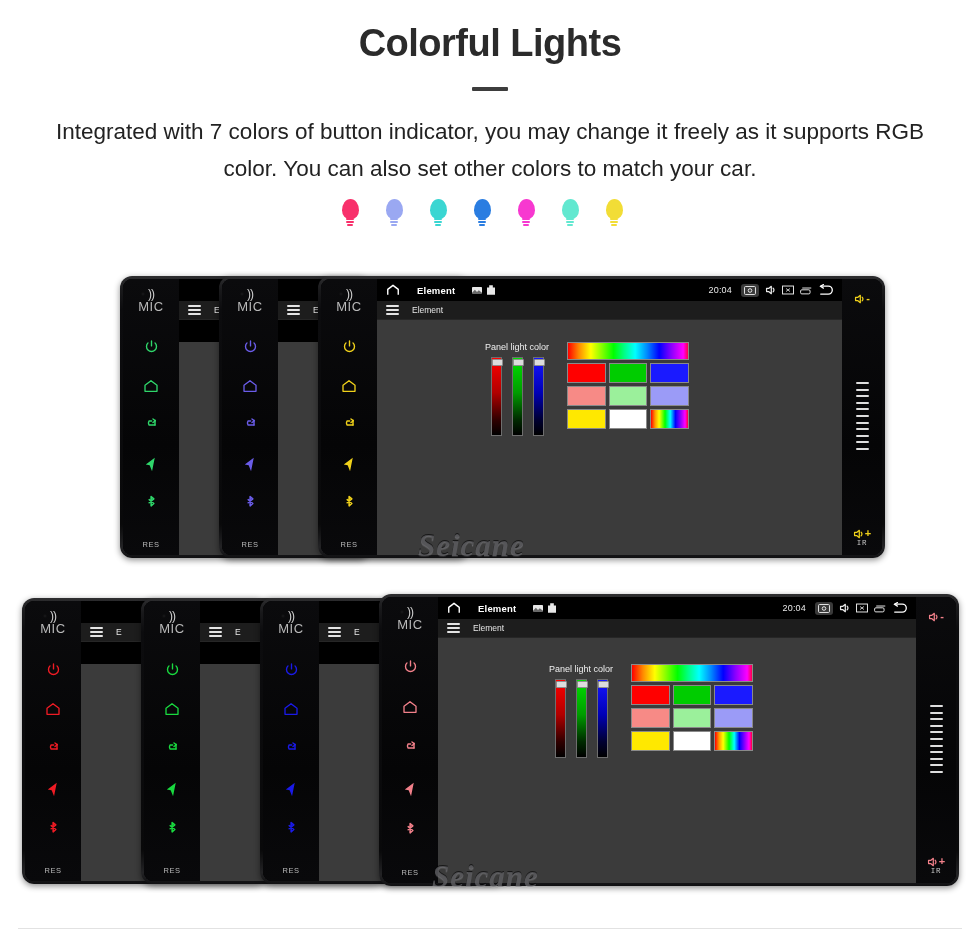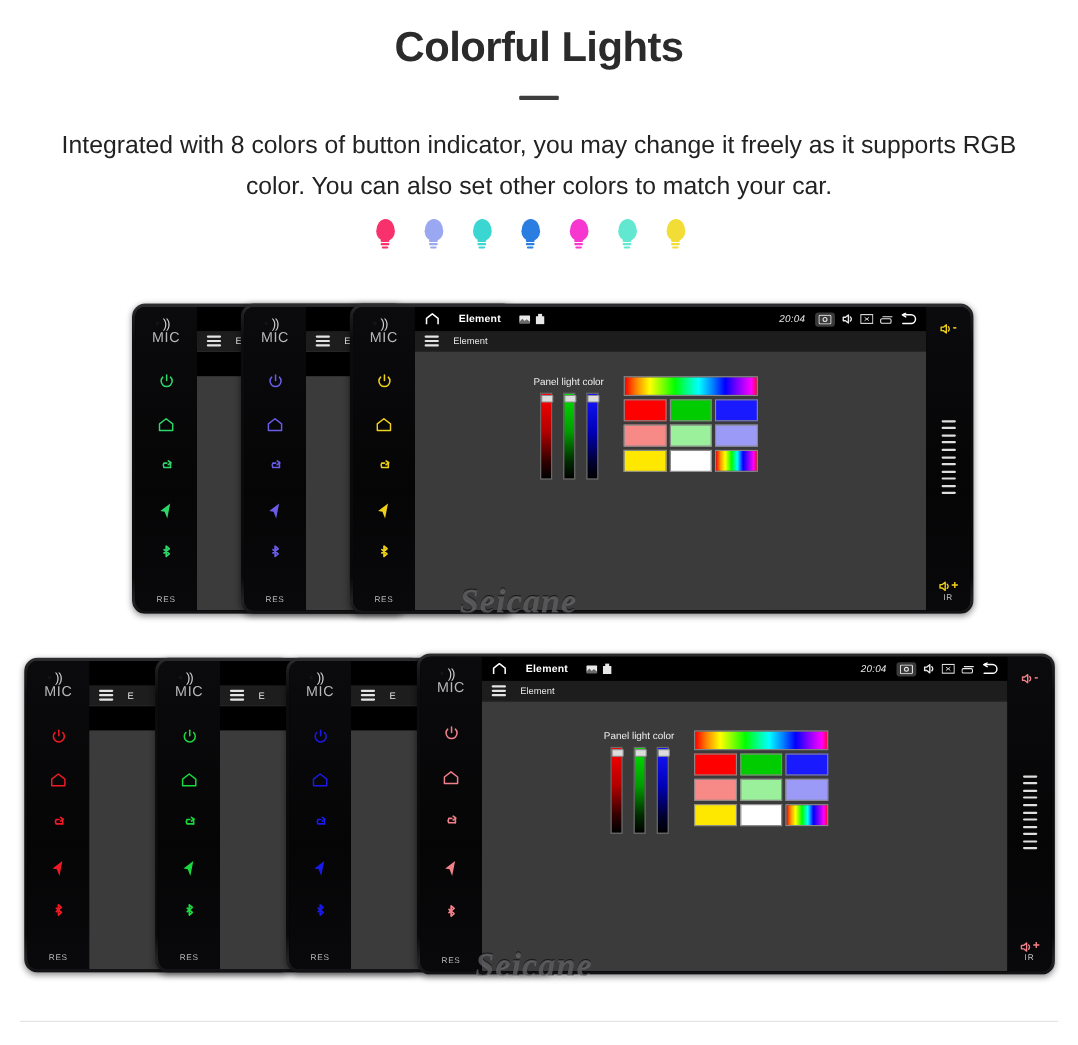--- a/index.html
+++ b/index.html
@@ -107,21 +107,21 @@
   .key svg { display:block; overflow:visible; }
 
   
   .screen { position:absolute; left:56px; top:0; bottom:0; right:40px; background:#000; z-index:2; overflow:hidden; }
   .screen.narrow { right:0; }
 
   .statusbar { height:22px; background:#000; display:flex; align-items:center; padding:0 7px 0 9px; gap:7px; }
   .sb-title { font-size:9.5px; color:#fff; font-weight:bold; margin-left:10px; letter-spacing:.2px; }
   .sb-icons-left { display:flex; align-items:center; gap:5px; margin-left:10px; }
   .sb-spacer { flex:1; }
-  .sb-clock { font-size:9px; color:#e9e9e9; margin-right:2px; letter-spacing:.2px;font-style:italic;}
+  .sb-clock { font-size:9px; color:#e9e9e9; margin-right:2px; letter-spacing:.2px;}
   .sb-icons-right { display:flex; align-items:center; gap:6px; }
   .sb-ic { color:#e8e8e8; display:flex; align-items:center; }
   .sb-ic.boxed { background:#3a3a3a; border-radius:3px; padding:2px 3px; }
 
   .appbar { height:19px; background:#1d1d1d; display:flex; align-items:center; padding-left:9px; gap:13px;
     border-bottom:1px solid #262626; }
   .hamburger { width:13px; display:flex; flex-direction:column; gap:2.5px; }
   .hamburger i { display:block; height:1.6px; background:#e4e4e4; border-radius:1px; }
   .appbar-title { font-size:8.5px; color:#e6e6e6; }
 
@@ -148,21 +148,21 @@
       #00ffff 52%, #0000ff 66%, #8800ff 80%, #ff00ff 92%, #ff0033 100%); }
 
   
   .volcol { position:absolute; right:0; top:0; bottom:0; width:40px; z-index:3;
     display:flex; flex-direction:column; align-items:center; padding:14px 0 8px;
     background: linear-gradient(180deg,#0b0b0d,#050506 60%,#09090b); }
   .vol-ic { display:flex; align-items:center; gap:1px; }
   .vol-sign { font-size:11px; line-height:1; font-weight:bold; }
   .ticks { flex:1; display:flex; flex-direction:column; justify-content:center; gap:4.6px; padding:6px 0; }
   .ticks i { display:block; width:13px; height:2px; background:#dedede; border-radius:1px; }
-  .ir-text { font-size:7.5px; color:#c6c6c6; letter-spacing:.8px; margin-top:auto; }
+  .ir-text { font-size:7.5px; color:#c6c6c6; letter-spacing:.8px; margin-top:auto;font-family:Liberation Mono, monospace; }
 
   .watermark {
     position:absolute; z-index:6; font-family:"Liberation Serif", serif;
     font-style:italic; font-weight:bold; letter-spacing:1px;
     color: rgba(120,120,125,0.55);
     text-shadow: 0 1px 0 rgba(255,255,255,0.10), 0 -1px 0 rgba(0,0,0,0.6);
     pointer-events:none;
   }
   .footer-rule { position:absolute; left:18px; right:18px; top:928px; height:1px; background:#e2e2e2; }
 </style>
@@ -170,21 +170,21 @@
 <body>
 
 <div class="page">
 
   <h1 class="hero-title">Colorful Lights</h1>
 
   <div class="rule-wrap">
     <div class="rule"></div>
   </div>
 
-  <p class="lead">Integrated with 8 colors of button indicator, you may change it freely as it supports RGB color. You can also set other colors to match your car.</p>
+  <p class="lead">Integrated with 7 colors of button indicator, you may change it freely as it supports RGB color. You can also set other colors to match your car.</p>
 
   <div class="legend" id="legend">
       <div class="legend-item">
         <span class="bulb">
           <span class="glass" style="background:#f8306b"></span>
           <span class="base">
             <i style="background:#f8306b"></i>
             <i style="background:#f8306b"></i>
             <i style="background:#f8306b"></i>
           </span>

